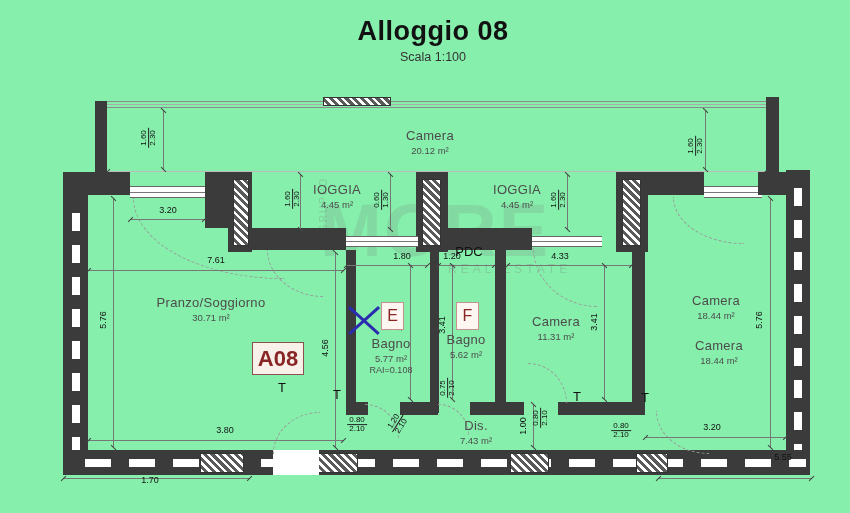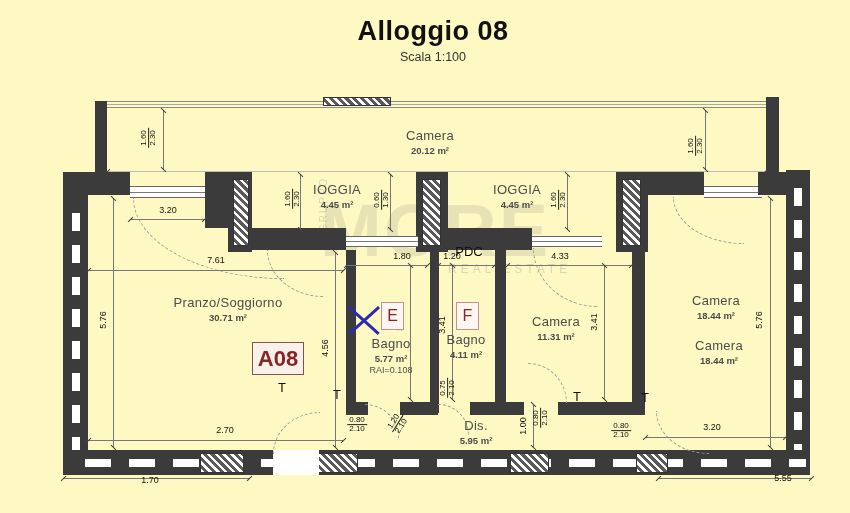--- a/index.html
+++ b/index.html
@@ -1,16 +1,16 @@
 <!DOCTYPE html>
 <html><head>
 <meta charset="utf-8">
 <style>
   html,body{margin:0;padding:0;background:#fff;}
-  #page{position:relative;width:850px;height:513px;background:#fef9c3;overflow:hidden;
+  #page{position:relative;width:850px;height:513px;background:#86efac;overflow:hidden;
         font-family:"Liberation Sans",sans-serif;}
   .title{position:absolute;left:0;top:16px;width:866px;text-align:center;
          font-size:27px;font-weight:bold;color:#111;letter-spacing:.5px;}
   .subtitle{position:absolute;left:0;top:50px;width:866px;text-align:center;
             font-size:12.5px;color:#333;}
   
   .w{position:absolute;background:#3b3b3b;}
   .slotsv{background-image:repeating-linear-gradient(to bottom,rgba(0,0,0,0) 0 14px,#fff 14px 32px);
           background-size:8px calc(100% - 8px);background-position:center 4px;background-repeat:no-repeat;}
   .slotsh{background-image:repeating-linear-gradient(to right,rgba(0,0,0,0) 0 18px,#fff 18px 44px);
@@ -30,21 +30,21 @@
   .dl.v::before,.dl.v::after{content:"";position:absolute;left:-3px;height:1px;width:7px;background:#444;transform:rotate(45deg);}
   .dl.v::before{top:0;} .dl.v::after{bottom:0;}
   
   .arc{position:absolute;border:1.2px dashed #9a9a9a;}
   .arc.bl{border-right:none;border-top:none;border-bottom-left-radius:100%;}
   .arc.tl{border-right:none;border-bottom:none;border-top-left-radius:100%;}
   .arc.tr{border-left:none;border-bottom:none;border-top-right-radius:100%;}
   
   .room{position:absolute;transform:translate(-50%,0);text-align:center;color:#4c4c4c;white-space:nowrap;}
   .room .nm{font-size:13px;letter-spacing:.3px;}
-  .room .ar{font-size:9.5px;margin-top:1px;font-weight:bold;}
+  .room .ar{font-size:9.5px;margin-top:1px;}
   .room .ex{font-size:9px;margin-top:1px;}
   .dim{position:absolute;font-size:9px;color:#111;white-space:nowrap;
        transform:translate(-50%,-50%);text-align:center;line-height:1.05;}
   .dim.v,.dim.v2{transform:translate(-50%,-50%) rotate(-90deg);}
   .dim.d2{transform:translate(-50%,-50%) rotate(-58deg);}
   .dim.h2,.dim.v2,.dim.d2{font-size:8px;}
   .dim .fr{display:block;padding:0 2px;}
   .dim .fr + .fr{border-top:1px solid #222;}
   .marker{position:absolute;font-size:13px;color:#111;transform:translate(-50%,-50%);}
   
@@ -152,27 +152,27 @@
     <b class="dl v" style="left:390px;top:174px;height:56px;"></b>
     <b class="dl v" style="left:567px;top:174px;height:56px;"></b>
     <b class="dl v" style="left:705px;top:110px;height:60px;"></b>
 
     <div class="a08">A08</div>
     <div class="xmark"></div>
 
   <div class="room" style="left: 430px; top: 126px;"><span class="nm">Camera</span><div class="ar">20.12 m²</div></div>
       <div class="room" style="left: 337px; top: 180px;"><span class="nm">IOGGIA</span><div class="ar">4.45 m²</div></div>
       <div class="room" style="left: 517px; top: 180px;"><span class="nm">IOGGIA</span><div class="ar">4.45 m²</div></div>
-      <div class="room" style="left: 228px; top: 293px;"><span class="nm">Pranzo/Soggiorno</span><div class="ar">30.71 m²</div></div>
+      <div class="room" style="left: 211px; top: 293px;"><span class="nm">Pranzo/Soggiorno</span><div class="ar">30.71 m²</div></div>
       <div class="room" style="left: 391px; top: 334px;"><span class="nm">Bagno</span><div class="ar">5.77 m²</div><div class="ex">RAI=0.108</div></div>
-      <div class="room" style="left: 466px; top: 330px;"><span class="nm">Bagno</span><div class="ar">4.11 m²</div></div>
+      <div class="room" style="left: 466px; top: 330px;"><span class="nm">Bagno</span><div class="ar">5.62 m²</div></div>
       <div class="room" style="left: 556px; top: 312px;"><span class="nm">Camera</span><div class="ar">11.31 m²</div></div>
       <div class="room" style="left: 716px; top: 291px;"><span class="nm">Camera</span><div class="ar">18.44 m²</div></div>
       <div class="room" style="left: 719px; top: 336px;"><span class="nm">Camera</span><div class="ar">18.44 m²</div></div>
-      <div class="room" style="left: 476px; top: 416px;"><span class="nm">Dis.</span><div class="ar">5.95 m²</div></div>
+      <div class="room" style="left: 476px; top: 416px;"><span class="nm">Dis.</span><div class="ar">7.43 m²</div></div>
       <div class="dim v2" style="left: 149px; top: 138px;">
         <span class="fr">1.60</span>
         <span class="fr">2.30</span>
       </div>
       <div class="dim h" style="left: 168px; top: 211px;">
         <span class="fr">3.20</span>
       </div>
       <div class="dim h" style="left: 216px; top: 261px;">
         <span class="fr">7.61</span>
       </div>
@@ -236,29 +236,29 @@
         <span class="fr">2.10</span>
       </div>
       <div class="dim v" style="left: 524px; top: 426px;">
         <span class="fr">1.00</span>
       </div>
       <div class="dim h2" style="left: 621px; top: 431px;">
         <span class="fr">0.80</span>
         <span class="fr">2.10</span>
       </div>
       <div class="dim h" style="left: 225px; top: 431px;">
-        <span class="fr">2.70</span>
+        <span class="fr">3.80</span>
       </div>
       <div class="dim h" style="left: 150px; top: 481px;">
         <span class="fr">1.70</span>
       </div>
       <div class="dim h" style="left: 712px; top: 428px;">
         <span class="fr">3.20</span>
       </div>
-      <div class="dim h" style="left: 783px; top: 479px;">
+      <div class="dim h" style="left: 783px; top: 458px;">
         <span class="fr">5.55</span>
       </div>
       <div class="marker" style="left: 469px; top: 251px;">PDC</div>
       <div class="marker" style="left: 282px; top: 387px;">T</div>
       <div class="marker" style="left: 337px; top: 394px;">T</div>
       <div class="marker" style="left: 577px; top: 396px;">T</div>
       <div class="marker" style="left: 645px; top: 397px;">T</div>
       <div class="ef" style="left: 381px; top: 302px;">E</div>
       <div class="ef" style="left: 456px; top: 302px;">F</div>
     </div>

